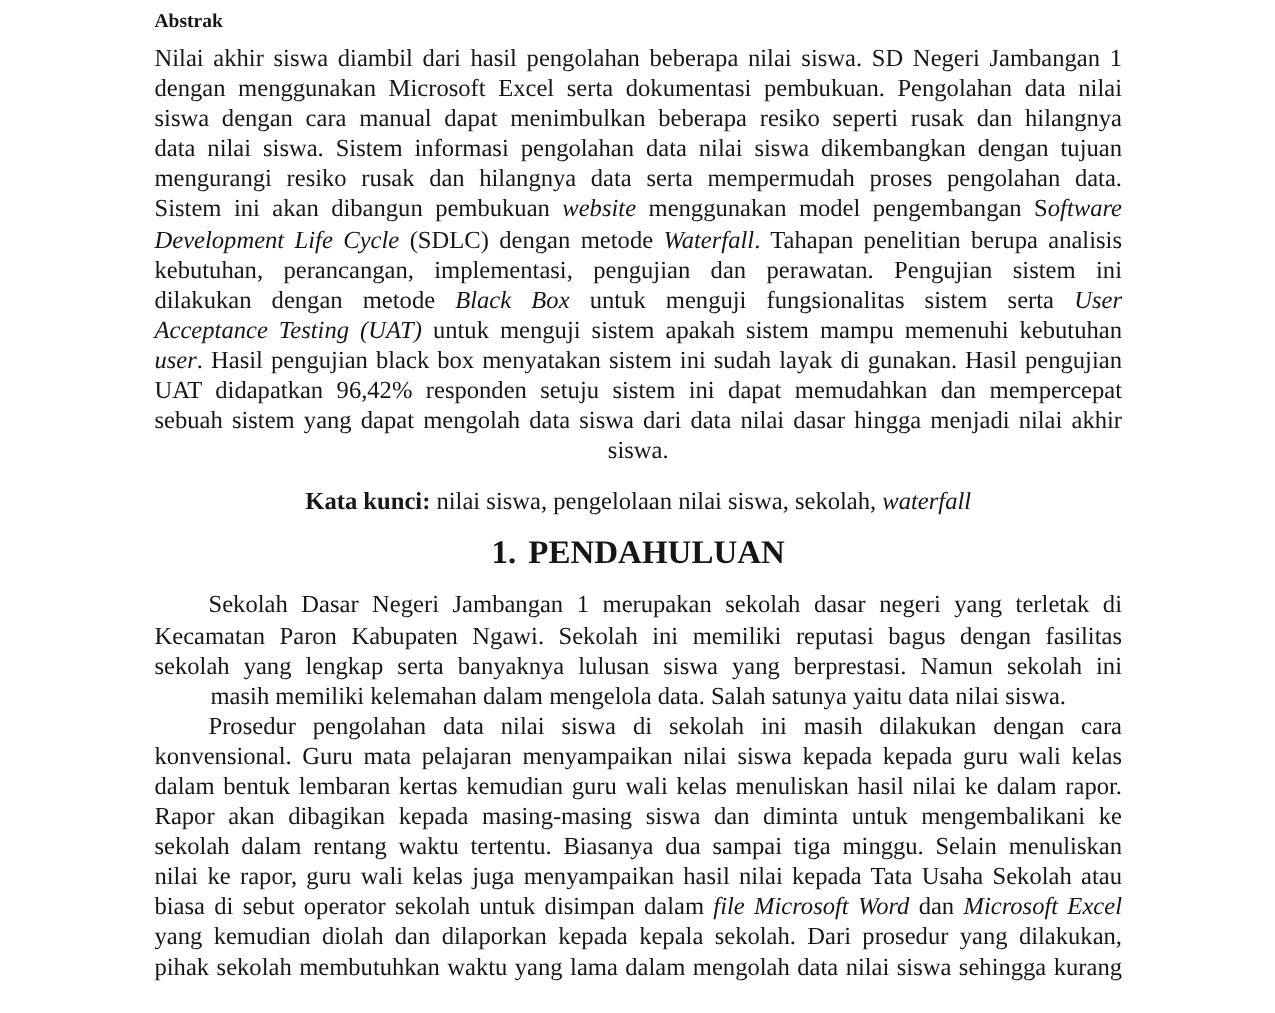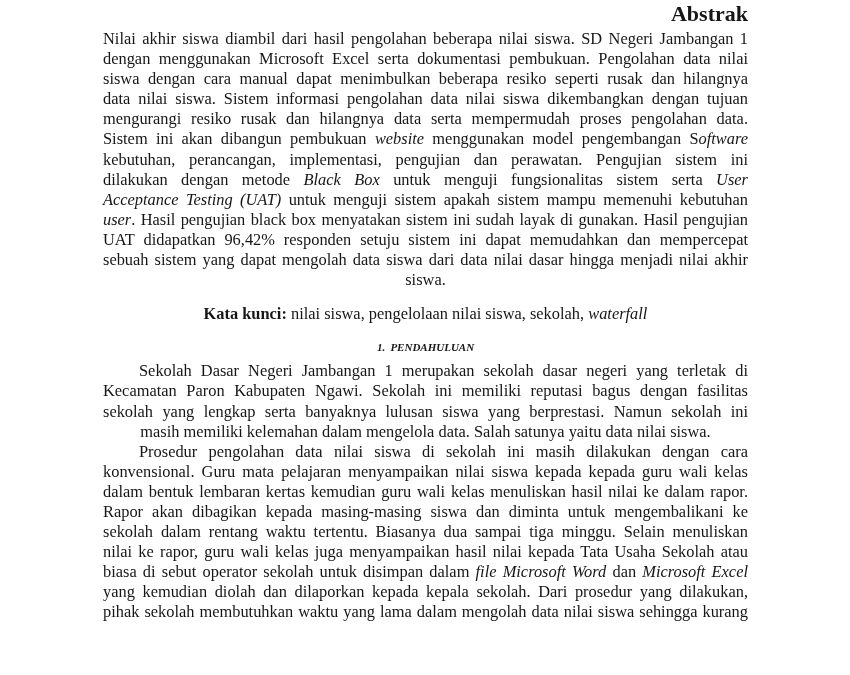--- a/index.html
+++ b/index.html
@@ -17,47 +17,48 @@
   .block { margin: 0; }
   .line {
     font-size: 16.4px;
     line-height: 20.1px;
     white-space: normal;
     text-align: center;
   }
   .line.just { text-align: justify; text-align-last: justify; }
   .line.indent { padding-left: 36px; }
   
-  .b-title .line { font-weight: bold; font-size: 22px; line-height: 22px; text-align: right; }
+  .b-title .line { font-weight: bold; font-size: 13px; line-height: 22px; text-align: left; }
   
   .b-keywords { margin-top: 14px; }
   
   .b-heading { margin-top: 13px; }
-  .b-heading .line { font-weight: bold; font-size: 11px; line-height: 21px; word-spacing: 2.5px; font-style: italic; }
+  .b-heading .line { font-weight: bold; font-size: 22px; line-height: 21px; word-spacing: 2.5px; }
   
   .b-abstract { margin-top: 4px; }
-  .b-intro1 { margin-top: 3px; }
+  .b-intro1 { margin-top: 15px; }
   .b-intro2 { margin-top: 0; }
   .i { font-style: italic; }
   .b { font-weight: bold; }
 </style>
 </head>
 <body style="background: rgb(255, 255, 255); color: rgb(22, 22, 22);">
 
 <main class="page">
     <div class="block b-title">
       <div class="line"><span class="b">Abstrak</span></div>
     </div>
     <div class="block b-abstract">
       <div class="line just"><span class="">Nilai akhir siswa diambil dari hasil pengolahan beberapa nilai siswa. SD Negeri Jambangan 1</span></div>
       <div class="line just"><span class="">dengan menggunakan Microsoft Excel serta dokumentasi pembukuan. Pengolahan data nilai</span></div>
       <div class="line just"><span class="">siswa dengan cara manual dapat menimbulkan beberapa resiko seperti rusak dan hilangnya</span></div>
       <div class="line just"><span class="">data nilai siswa. Sistem informasi pengolahan data nilai siswa dikembangkan dengan tujuan</span></div>
       <div class="line just"><span class="">mengurangi resiko rusak dan hilangnya data serta mempermudah proses pengolahan data.</span></div>
       <div class="line just"><span class="">Sistem ini akan dibangun pembukuan </span><span class="i ">website</span><span class=""> menggunakan model pengembangan S</span><span class="i ">oftware</span></div>
+      <div class="line just"><span class="i ">Development Life Cycle</span><span class=""> (SDLC) dengan metode </span><span class="i ">Waterfall</span><span class="">. Tahapan penelitian berupa analisis</span></div>
       <div class="line just"><span class="">kebutuhan, perancangan, implementasi, pengujian dan perawatan. Pengujian sistem ini</span></div>
       <div class="line just"><span class="">dilakukan dengan metode </span><span class="i ">Black Box</span><span class=""> untuk menguji fungsionalitas sistem serta </span><span class="i ">User</span></div>
       <div class="line just"><span class="i ">Acceptance Testing (UAT)</span><span class=""> untuk menguji sistem apakah sistem mampu memenuhi kebutuhan</span></div>
       <div class="line just"><span class="i ">user</span><span class="">. Hasil pengujian black box menyatakan sistem ini sudah layak di gunakan. Hasil pengujian</span></div>
       <div class="line just"><span class="">UAT didapatkan 96,42% responden setuju sistem ini dapat memudahkan dan mempercepat</span></div>
       <div class="line just"><span class="">sebuah sistem yang dapat mengolah data siswa dari data nilai dasar hingga menjadi nilai akhir</span></div>
       <div class="line"><span class="">siswa.</span></div>
     </div>
     <div class="block b-keywords">
       <div class="line"><span class="b">Kata kunci:</span><span class=""> nilai siswa, pengelolaan nilai siswa, sekolah, </span><span class="i ">waterfall</span></div>

